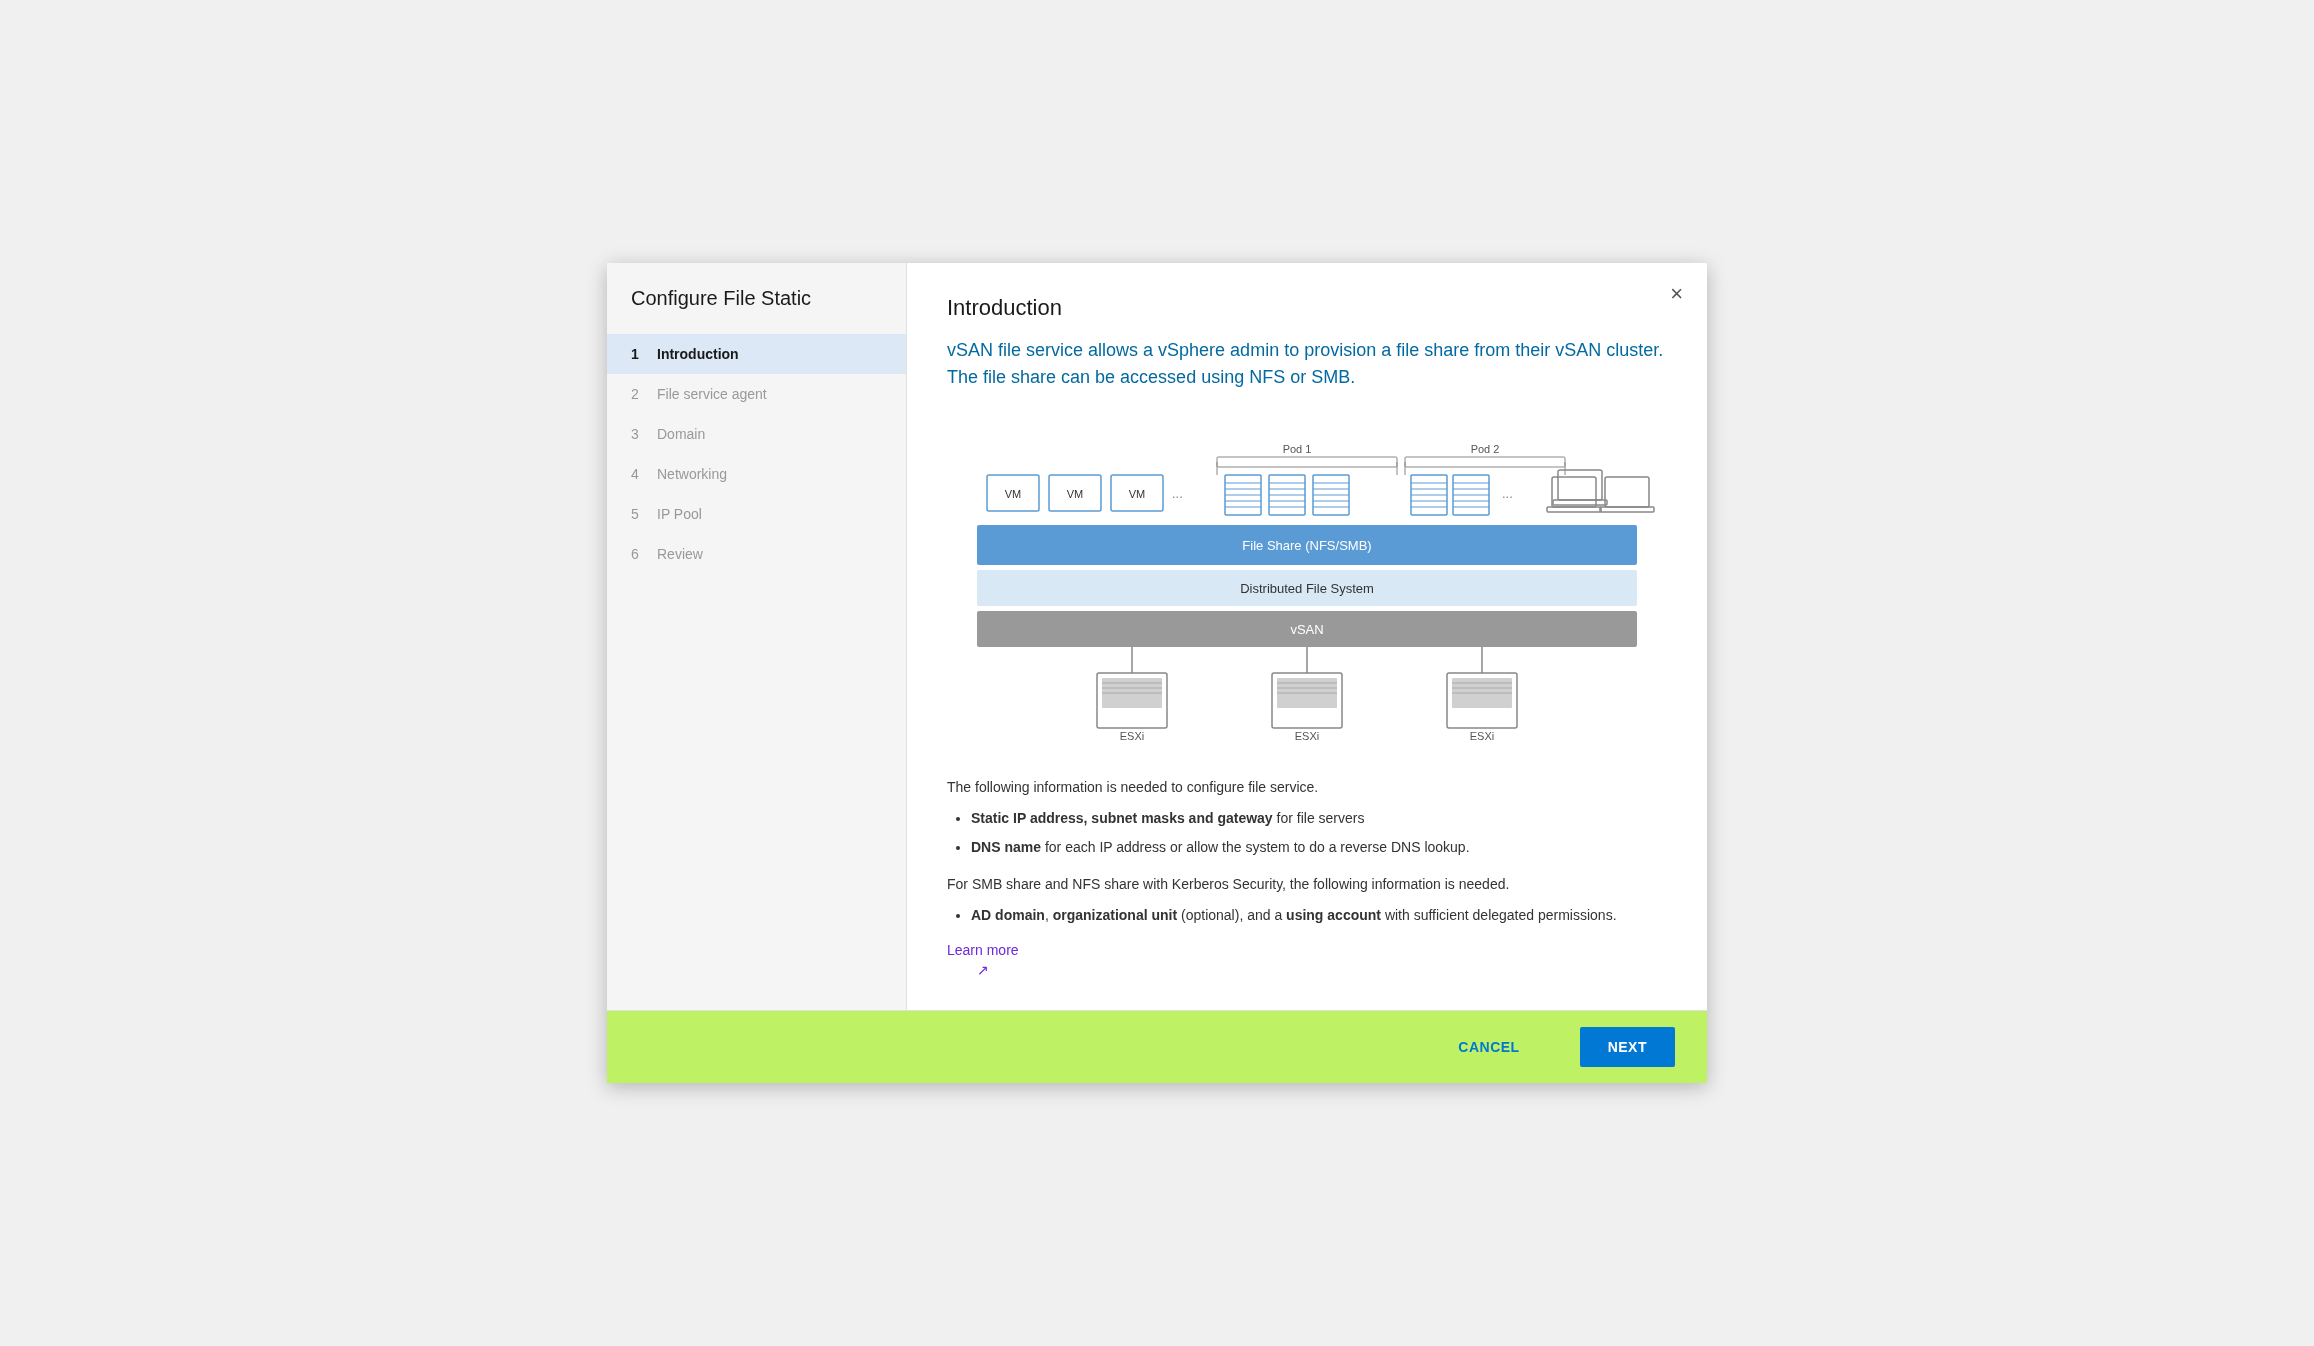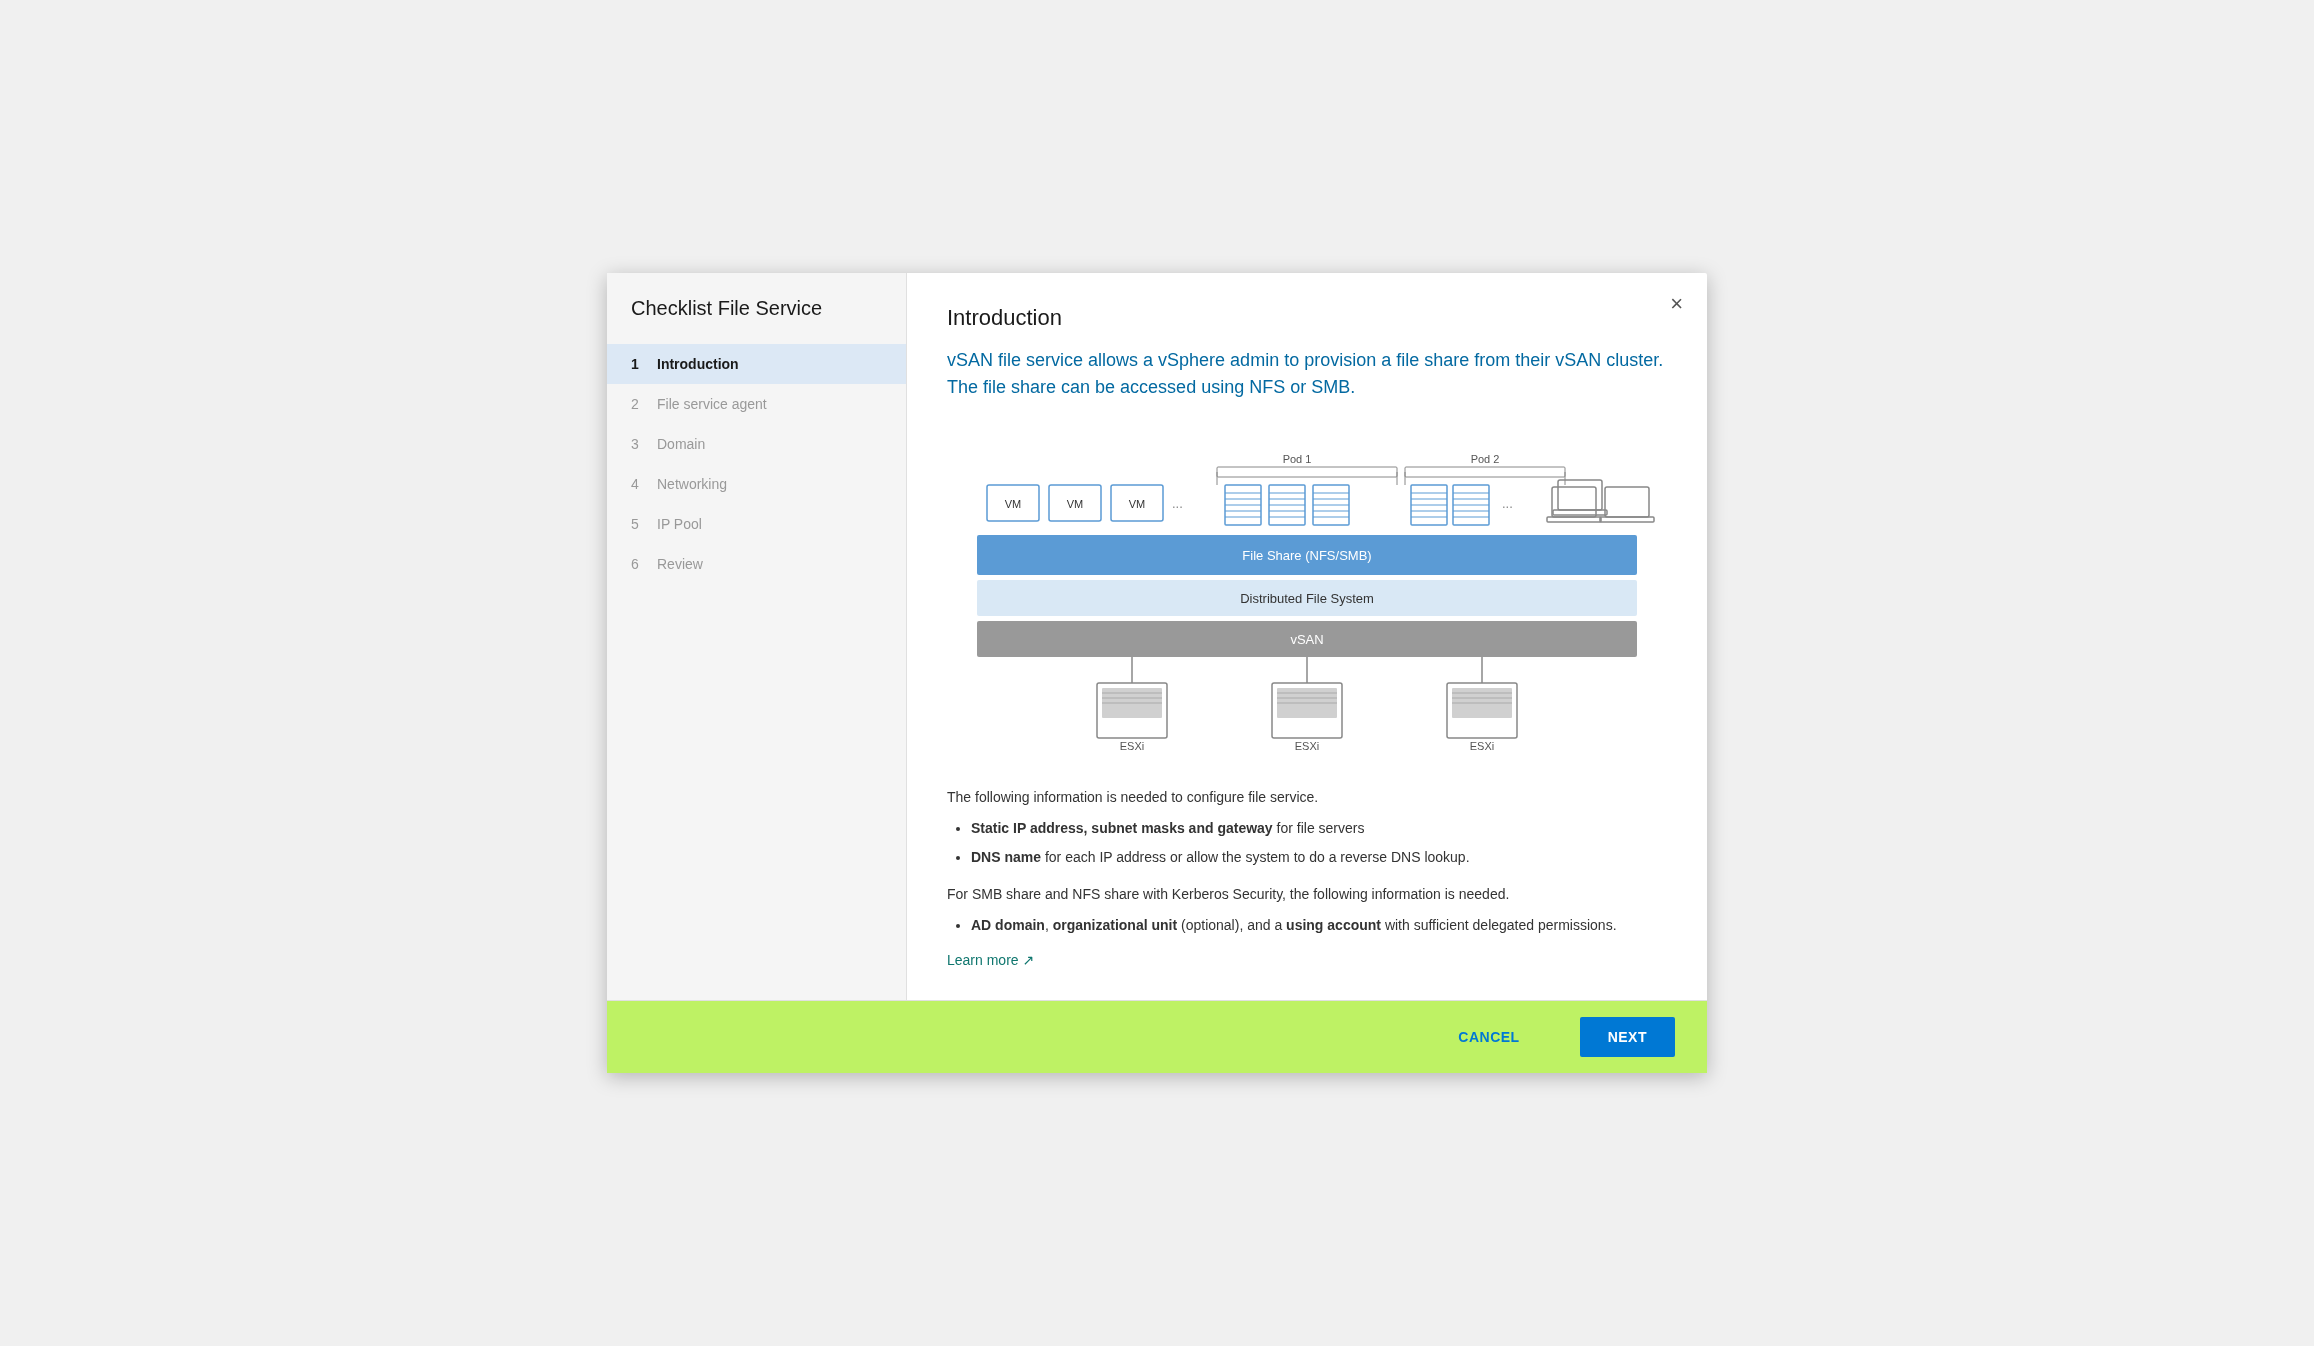--- a/index.html
+++ b/index.html
@@ -122,26 +122,27 @@
     .checklist-list li strong {
       font-weight: 700;
     }
     .smb-desc {
       font-size: 14px;
       color: #333;
       margin-bottom: 10px;
       line-height: 1.5;
     }
     .learn-more {
-      color: #0f766e;
+      color: #6d28d9;
       text-decoration: none;
       font-size: 14px;
       display: inline-flex;
       align-items: center;
       gap: 4px;
+      flex-direction: column;
     }
     
     .dialog-footer {
       display: flex;
       justify-content: flex-end;
       align-items: center;
       padding: 16px 32px;
       border-top: 1px solid #e0e0e0;
       gap: 12px;
       background: #bef264;
@@ -176,21 +177,21 @@
       font-family: "Helvetica Neue", Arial, sans-serif;
     }
   </style>
 </head>
 <body>
 
 <div class="dialog">
   <div class="dialog-body">
 
     <div class="sidebar">
-      <div class="sidebar-title">Checklist File Service</div>
+      <div class="sidebar-title">Configure File Static</div>
       <div class="sidebar-item active">
         <span class="step-num">1</span>
         <span>Introduction</span>
       </div>
       <div class="sidebar-item">
         <span class="step-num">2</span>
         <span>File service agent</span>
       </div>
       <div class="sidebar-item">
         <span class="step-num">3</span>

